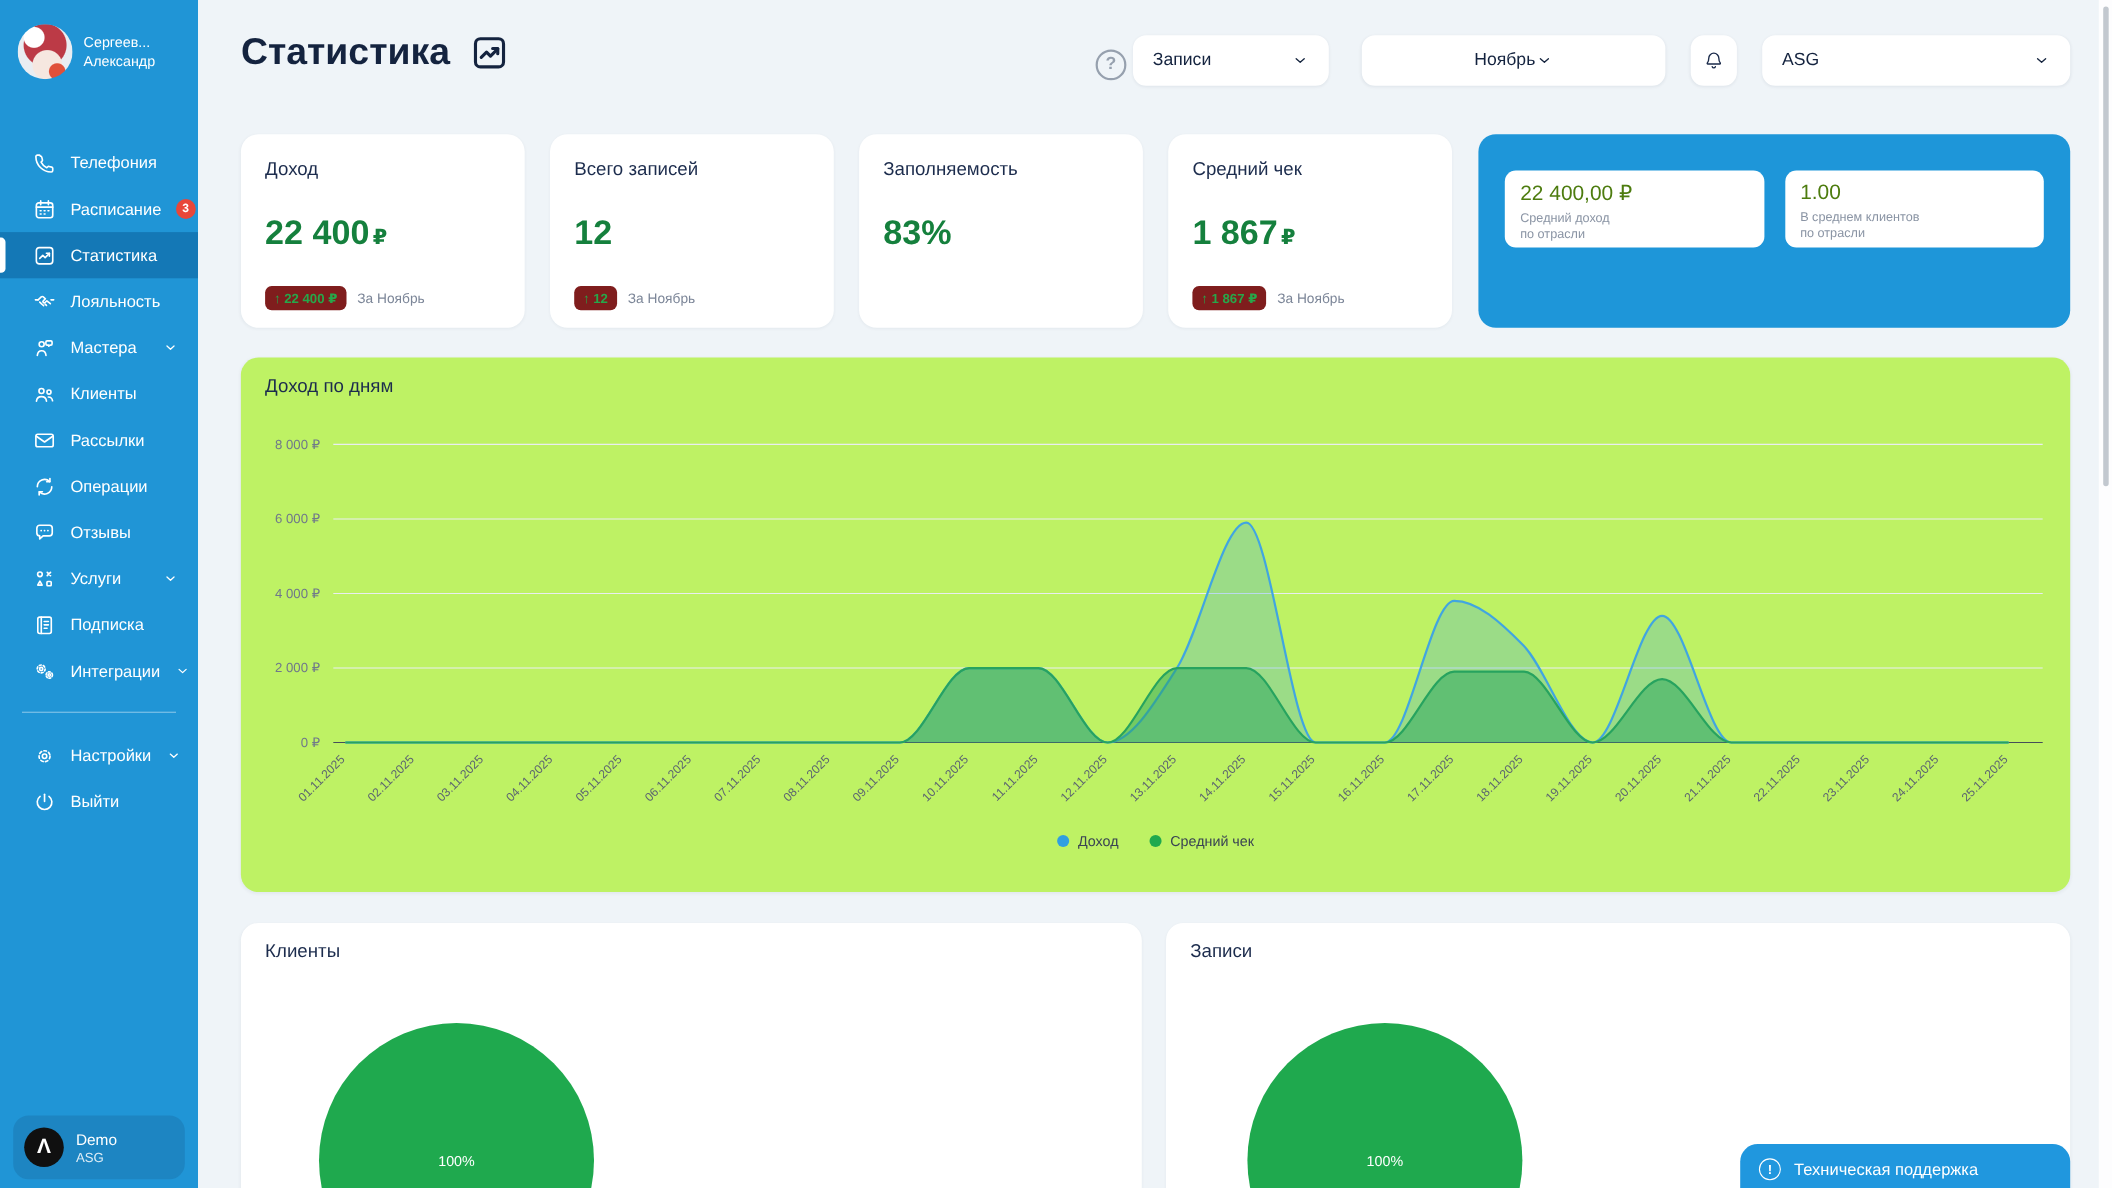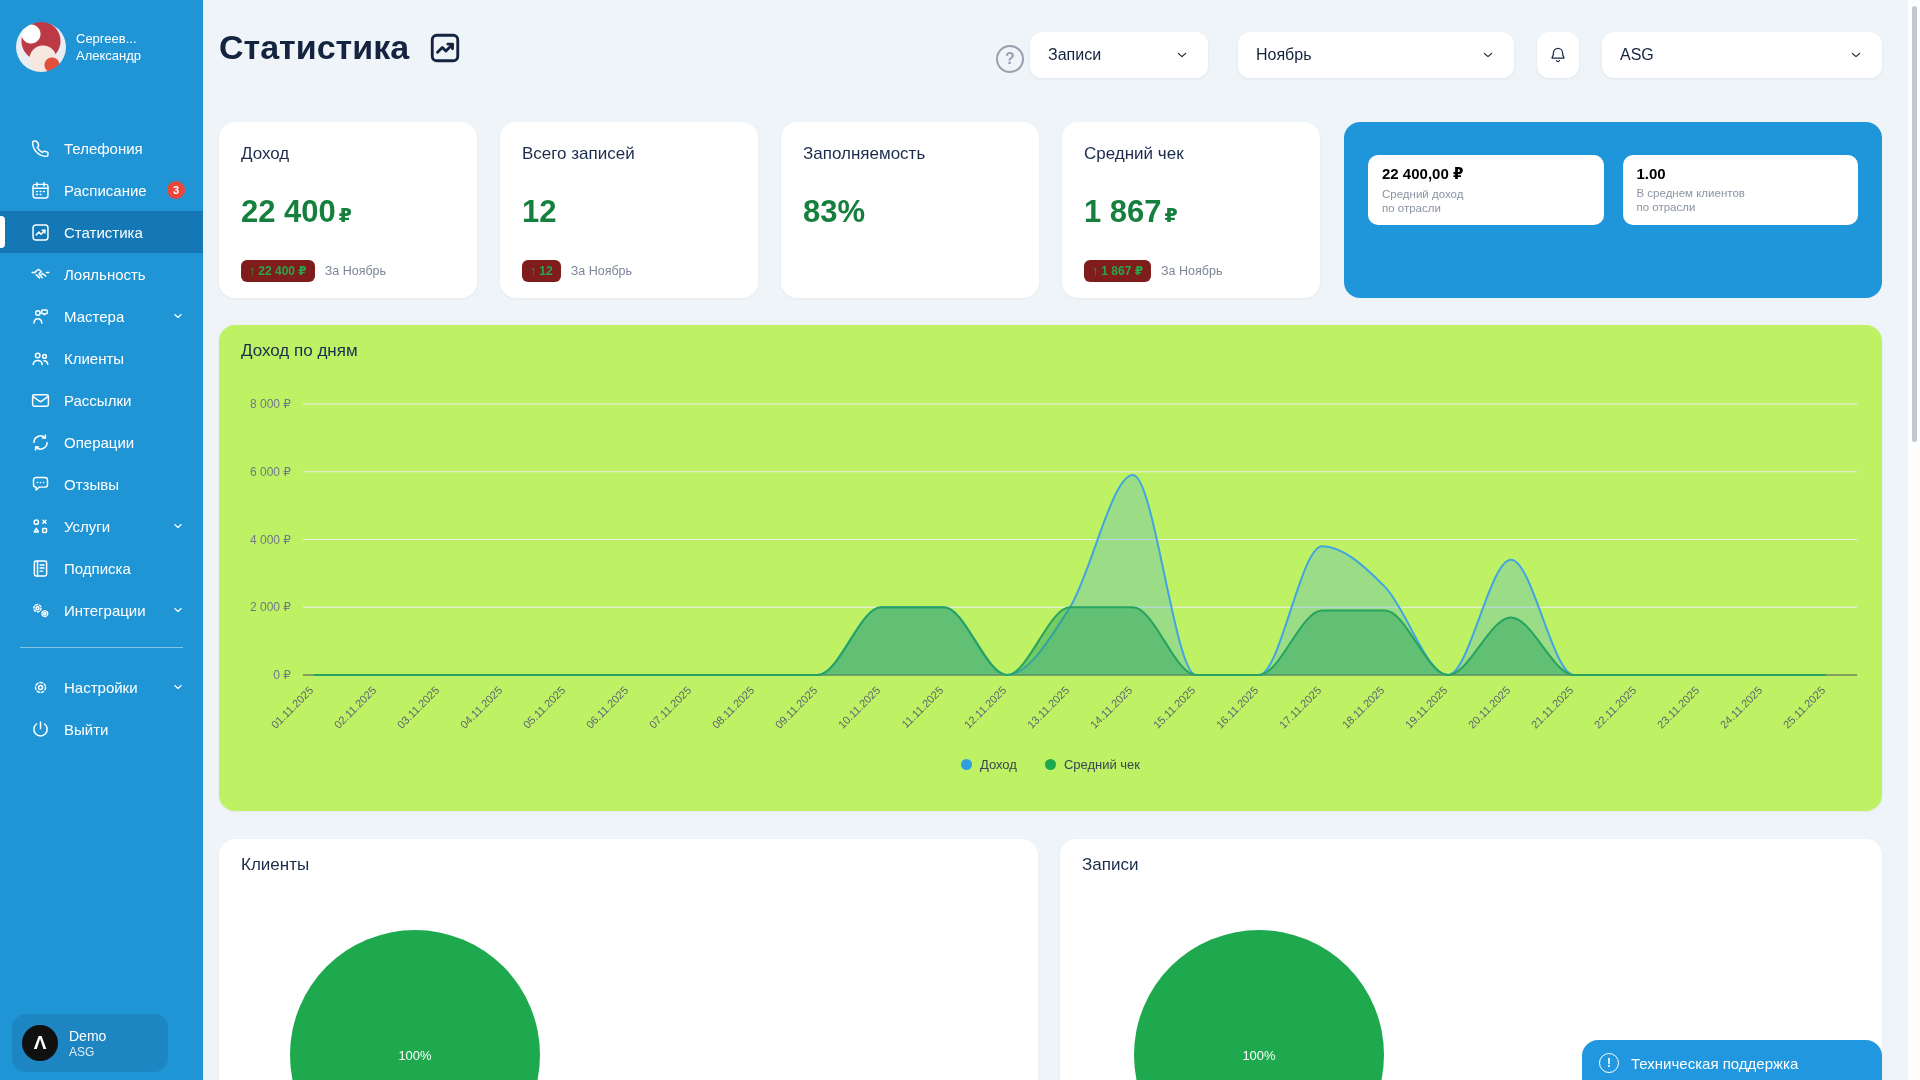--- a/index.html
+++ b/index.html
@@ -1,20 +1,20 @@
 <!DOCTYPE html>
 <html><head>
 <meta charset="utf-8">
 <style>
   html,body{margin:0;padding:0;}
   body{width:1920px;height:1080px;position:relative;overflow:hidden;
        background:#eff4f8;font-family:"Liberation Sans","DejaVu Sans",sans-serif;
        -webkit-font-smoothing:antialiased;}
   
-  .sidebar{position:absolute;left:0;top:0;width:180px;height:1080px;background:#2095d6;color:#fff;z-index:5;padding-left:23px;}
+  .sidebar{position:absolute;left:0;top:0;width:180px;height:1080px;background:#2095d6;color:#fff;z-index:5;}
   .user{position:absolute;top:22px;left:16px;display:flex;gap:10px;align-items:center;cursor:pointer;}
   .avatar{width:50px;height:50px;border-radius:50%;flex:none;
     background:
       radial-gradient(circle at 72% 86%, #e0503a 0 7px, rgba(0,0,0,0) 8px),
       radial-gradient(circle at 30% 24%, #ffffff 0 9px, rgba(0,0,0,0) 10px),
       radial-gradient(circle at 54% 74%, #f6e7e0 0 13px, rgba(0,0,0,0) 14px),
       radial-gradient(circle at 50% 38%, #bc3a46 0 19px, rgba(0,0,0,0) 20px),
       #e9edf2;}
   .user-name{font-size:13px;line-height:17px;font-weight:400;}
   .nav{position:absolute;top:127px;left:0;right:0;}
@@ -65,21 +65,21 @@
   .stat-foot{position:absolute;left:22px;bottom:16px;display:flex;gap:10px;align-items:center;}
   .badge-green{background:#7f1d1d;color:#27a74a;font-size:12px;font-weight:600;
                padding:4px 8px;border-radius:6px;white-space:nowrap;}
   .period{font-size:12.5px;color:#7c8698;white-space:nowrap;}
   .benchmark{position:absolute;left:1344px;top:122px;width:538px;height:176px;background:#1e96d9;
              border-radius:16px;box-sizing:border-box;padding:17px 24px;color:#fff;}
   .bm-title{font-size:17px;font-weight:500;}
   .bm-cards{display:flex;gap:19px;margin-top:16px;}
   .bm-card{background:#fff;border-radius:10px;width:238px;height:70px;box-sizing:border-box;
            padding:10px 14px;}
-  .bm-value{font-size:15px;font-weight:700;color:#000000;}
+  .bm-value{font-size:19px;font-weight:400;color:#4d7c0f;}
   .bm-label{font-size:11.5px;color:#8a94a4;line-height:14px;margin-top:4px;}
   
   .chart-card{position:absolute;left:219px;top:325px;width:1663px;height:486px;background:#bef264;
               border-radius:16px;box-shadow:0 1px 3px rgba(20,35,63,0.05);}
   .chart-title{position:absolute;left:22px;top:16px;font-size:17px;color:#1c2c4d;font-weight:500;}
   .chart-card svg.plot{position:absolute;left:0;top:0;}
   .legend{position:absolute;left:0;right:0;top:432px;display:flex;justify-content:center;gap:28px;}
   .legend-item{display:flex;align-items:center;gap:8px;font-size:13px;color:#3a4453;cursor:pointer;}
   .legend-dot{width:11px;height:11px;border-radius:50%;}
   
@@ -320,21 +320,21 @@
 <div class="hdr-help">?</div>
 
 <div class="select" style="left:1030px;width:178px;">
   <span>Записи</span>
   <span class="sel-chev">
       <svg viewBox="0 0 24 24" fill="none" stroke="#16253f" stroke-width="1.8" stroke-linecap="round" stroke-linejoin="round">
         <path d="M6.5 9.5l5.5 5 5.5-5"></path>
       </svg>
     </span>
 </div>
-<div class="select" style="left:1238px;width:276px;">
+<div class="select" style="left:1238px;width:276px;justify-content:center;">
   <span>Ноябрь</span>
   <span class="sel-chev">
       <svg viewBox="0 0 24 24" fill="none" stroke="#16253f" stroke-width="1.8" stroke-linecap="round" stroke-linejoin="round">
         <path d="M6.5 9.5l5.5 5 5.5-5"></path>
       </svg>
     </span>
 </div>
 <div class="icon-btn">
   <span id="bell-slot" style="display:flex;">
       <svg viewBox="0 0 24 24" fill="none" stroke="#1b2b4b" stroke-width="1.5" stroke-linecap="round" stroke-linejoin="round">

